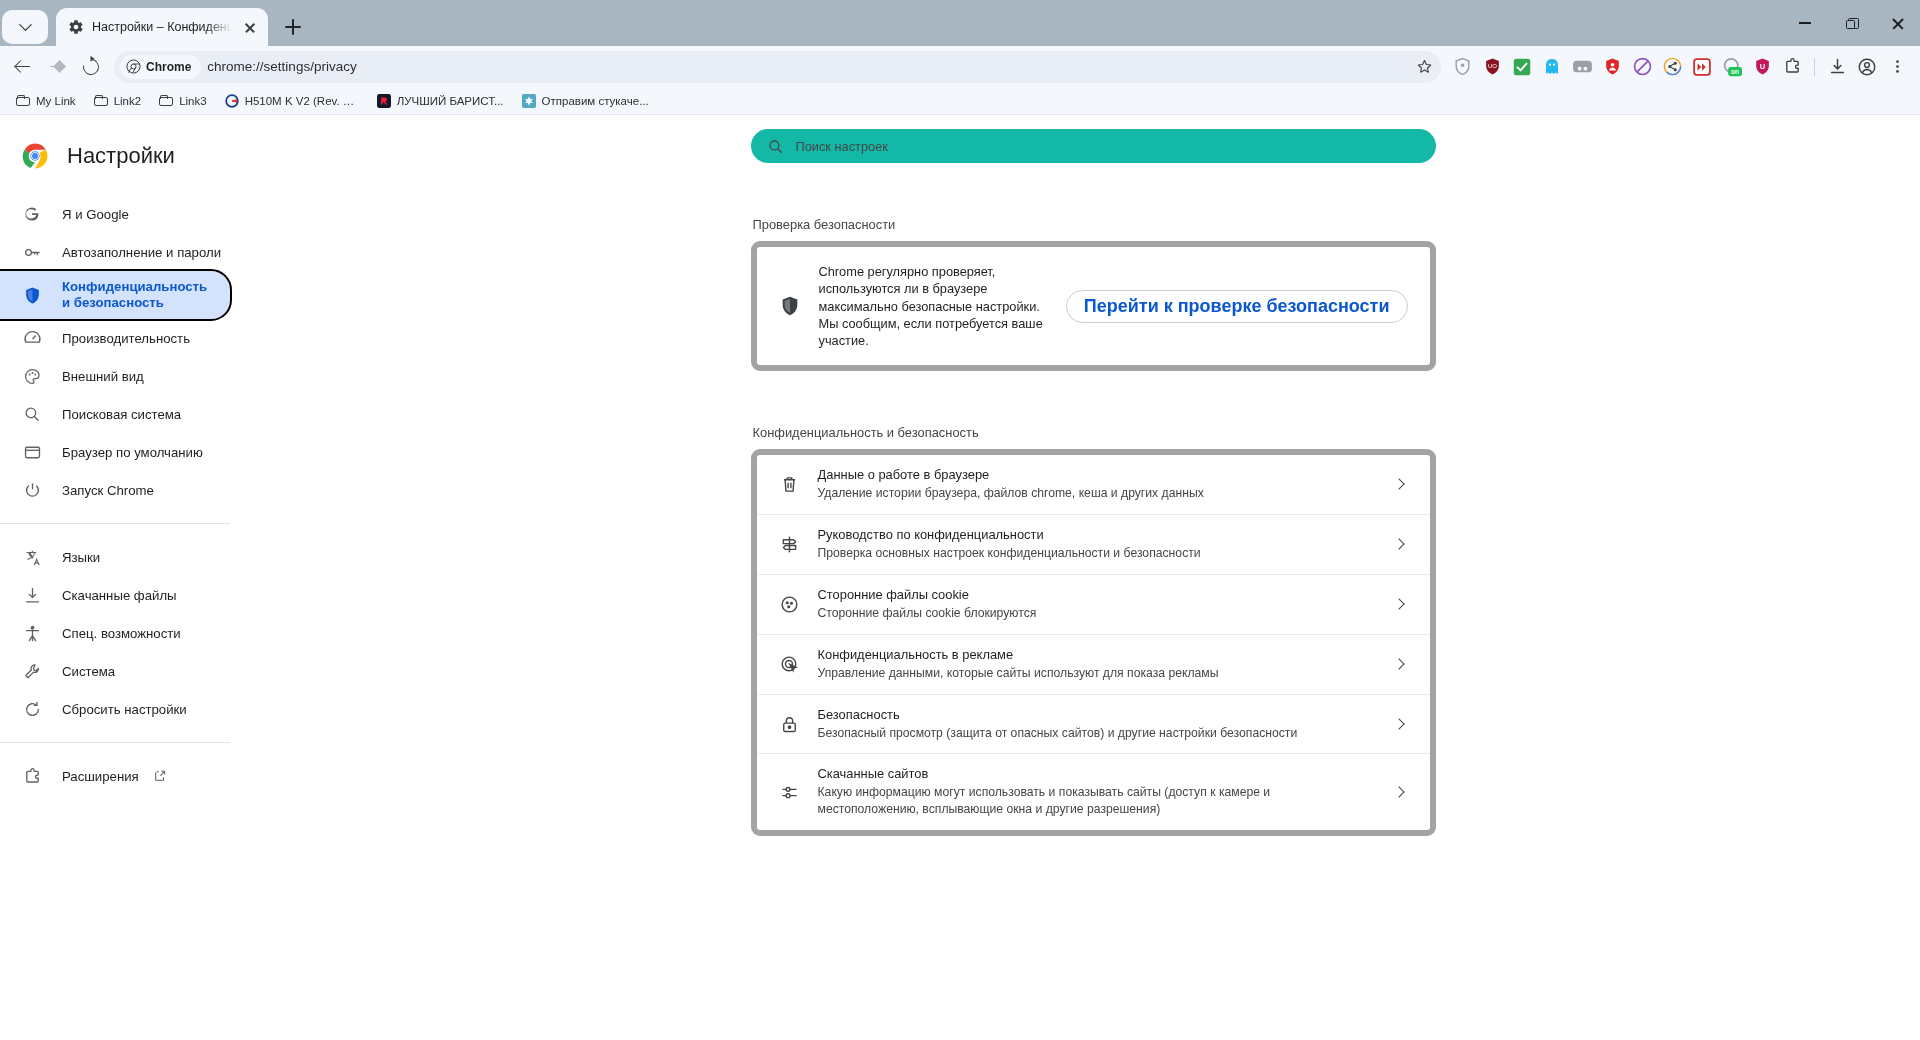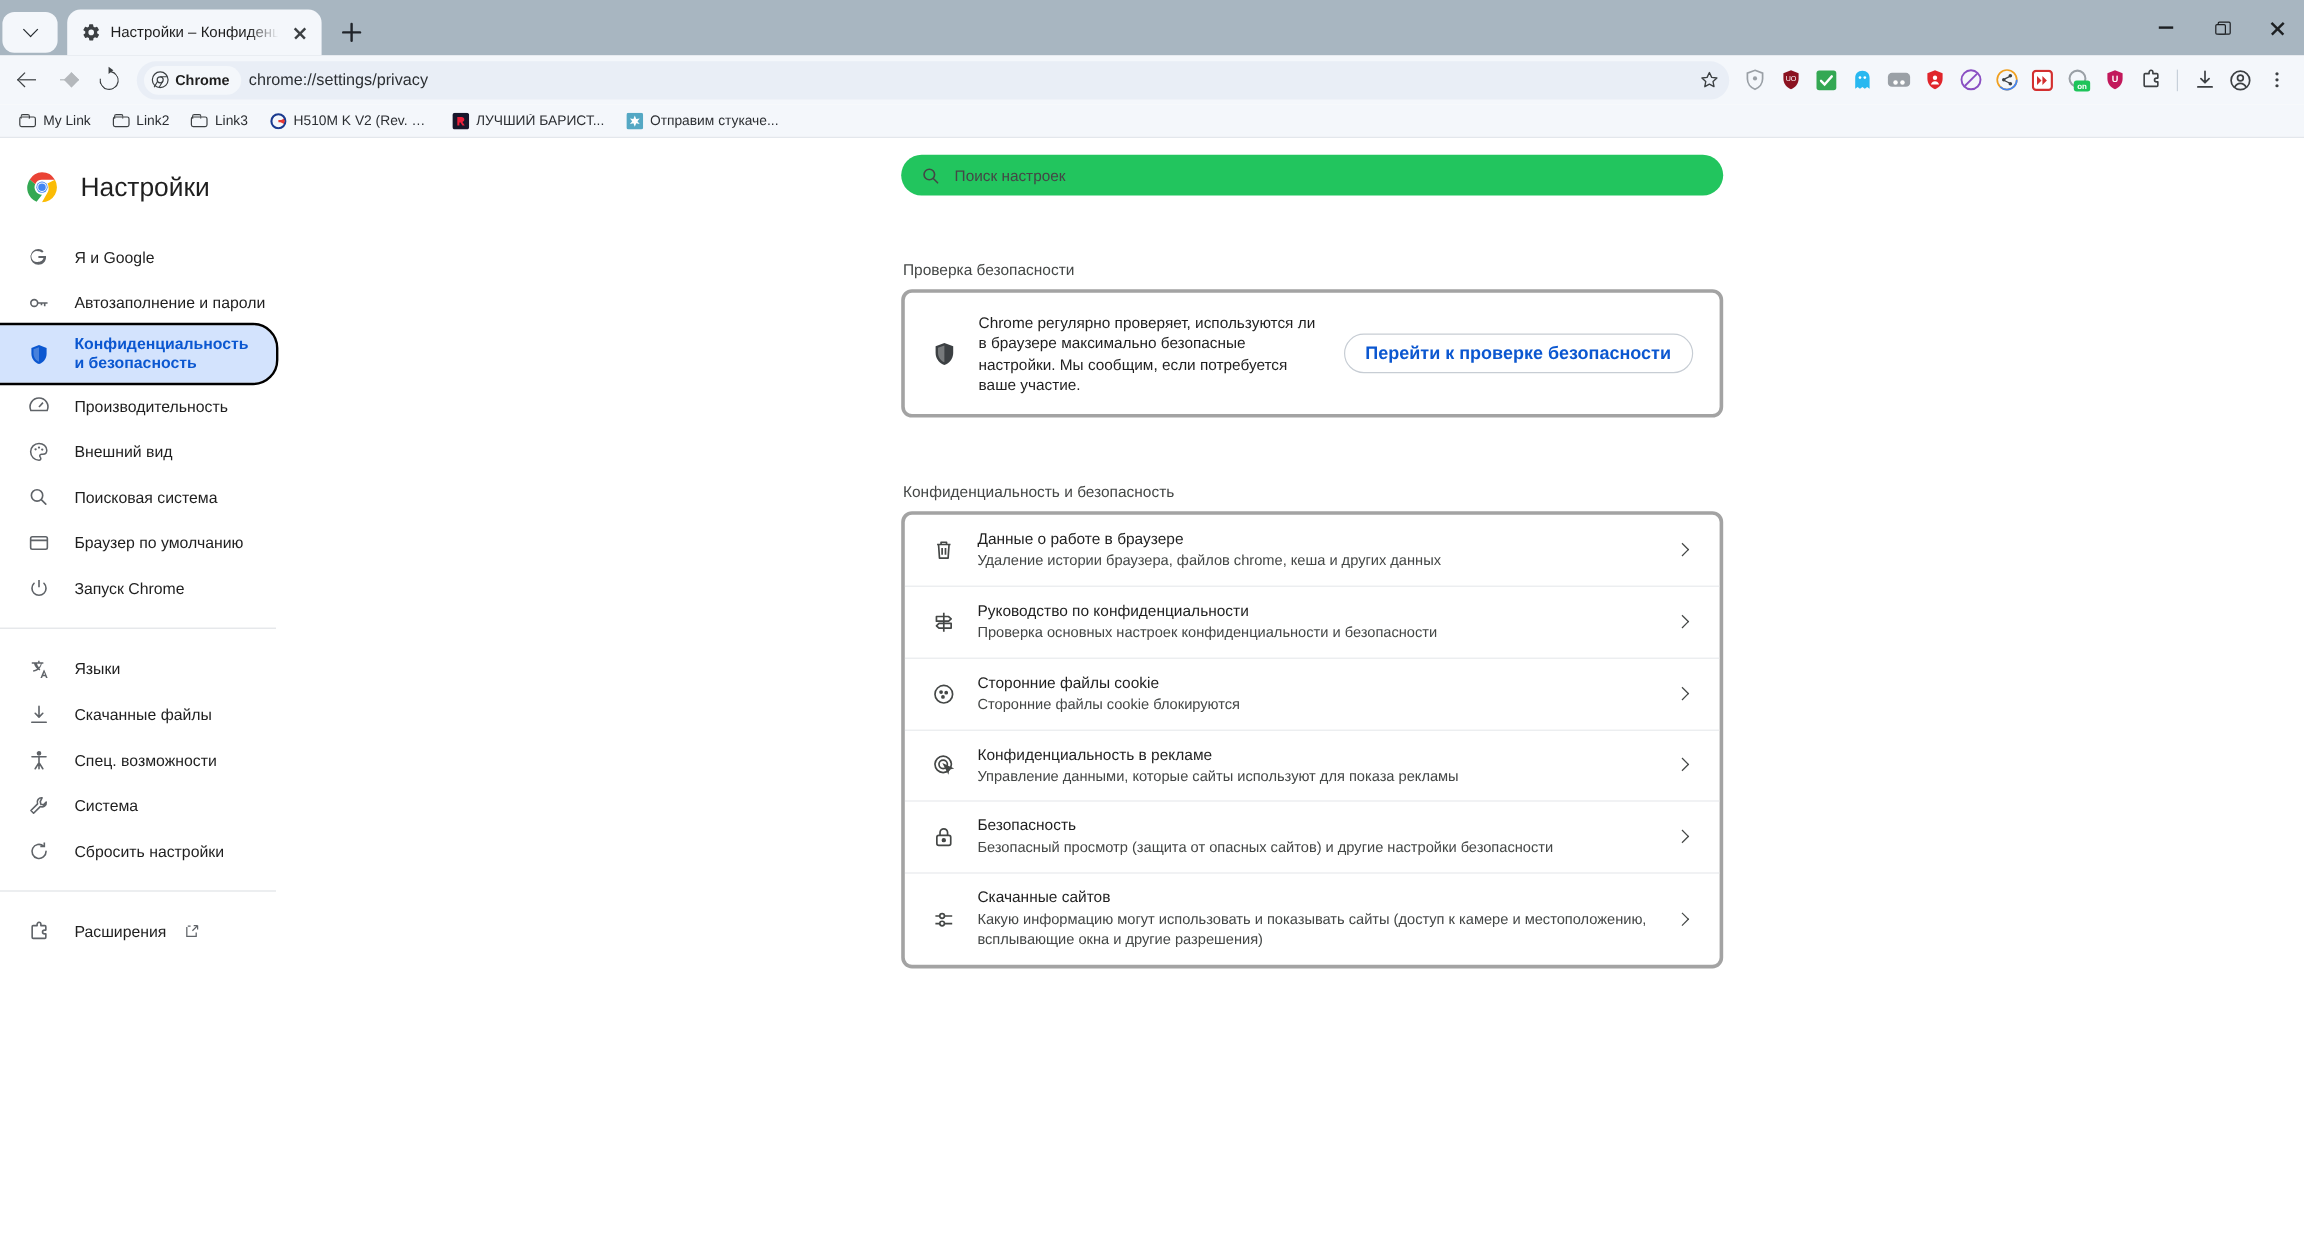--- a/index.html
+++ b/index.html
@@ -165,40 +165,40 @@
     align-items: center;
   }
   .navitem.selected .label { line-height: 1.25; max-width: 140px; }
   .nav-divider { height: 1px; background: #e0e3e7; margin: 14px 0 14px 0; margin-right: 36px; }
   .ext-row { display: flex; align-items: center; gap: 14px; }
   .ext-link-ico { width: 14px; height: 14px; position: relative; }
 
   .content { flex: 1 1 auto; padding-top: 14px; overflow: hidden; }
   .searchbar-wrap { display: flex; justify-content: center; }
   .searchbar {
-    width: 685px; height: 34px; background: #22c55e; border-radius: 17px;
+    width: 685px; height: 34px; background: #14b8a6; border-radius: 17px;
     display: flex; align-items: center; gap: 12px; padding-left: 16px;
   }
   .searchbar .ph { font-size: 12.8px; color: #444746; }
   .main-col { width: 685px; margin: 0 auto; }
   .section-head {
     font-size: 12.9px; color: #444746; padding: 54px 0 9px 2px;
   }
   .card {
-    background: #fff; border: 3px solid #a3a3a3; border-radius: 9px; overflow: hidden;
+    background: #fff; border: 6px solid #a3a3a3; border-radius: 9px; overflow: hidden;
     box-shadow: 0 0 0 0 rgba(0,0,0,0);
   }
   .safety-card {
     display: flex; align-items: center; padding: 16px 17px; gap: 18px;
   }
   .safety-ico { width: 22px; height: 22px; flex: none; margin-left: 5px; }
   .safety-text { font-size: 12.8px; color: #1f1f1f; line-height: 1.35; flex: 1 1 auto; max-width: 330px; }
   .pill-btn {
     border: 1px solid #c7cdd4; border-radius: 17px; height: 33px; padding: 0 17px;
-    display: flex; align-items: center; color: #0b57d0; font-size: 15px; font-weight: 600;
+    display: flex; align-items: center; color: #0b57d0; font-size: 18px; font-weight: 600;
     white-space: nowrap; background: #fff; flex: none; margin-left: auto; margin-right: 5px;
   }
   .list-card { border-radius: 9px; }
   .row {
     display: flex; align-items: center; padding: 12px 16px 12px 18px; gap: 18px;
     border-top: 1px solid #e8eaed; min-height: 53px;
   }
   .row:first-child { border-top: none; }
   .row-ico { width: 21px; height: 21px; flex: none; margin-left: 4px; }
   .row-body { flex: 1 1 auto; min-width: 0; }

